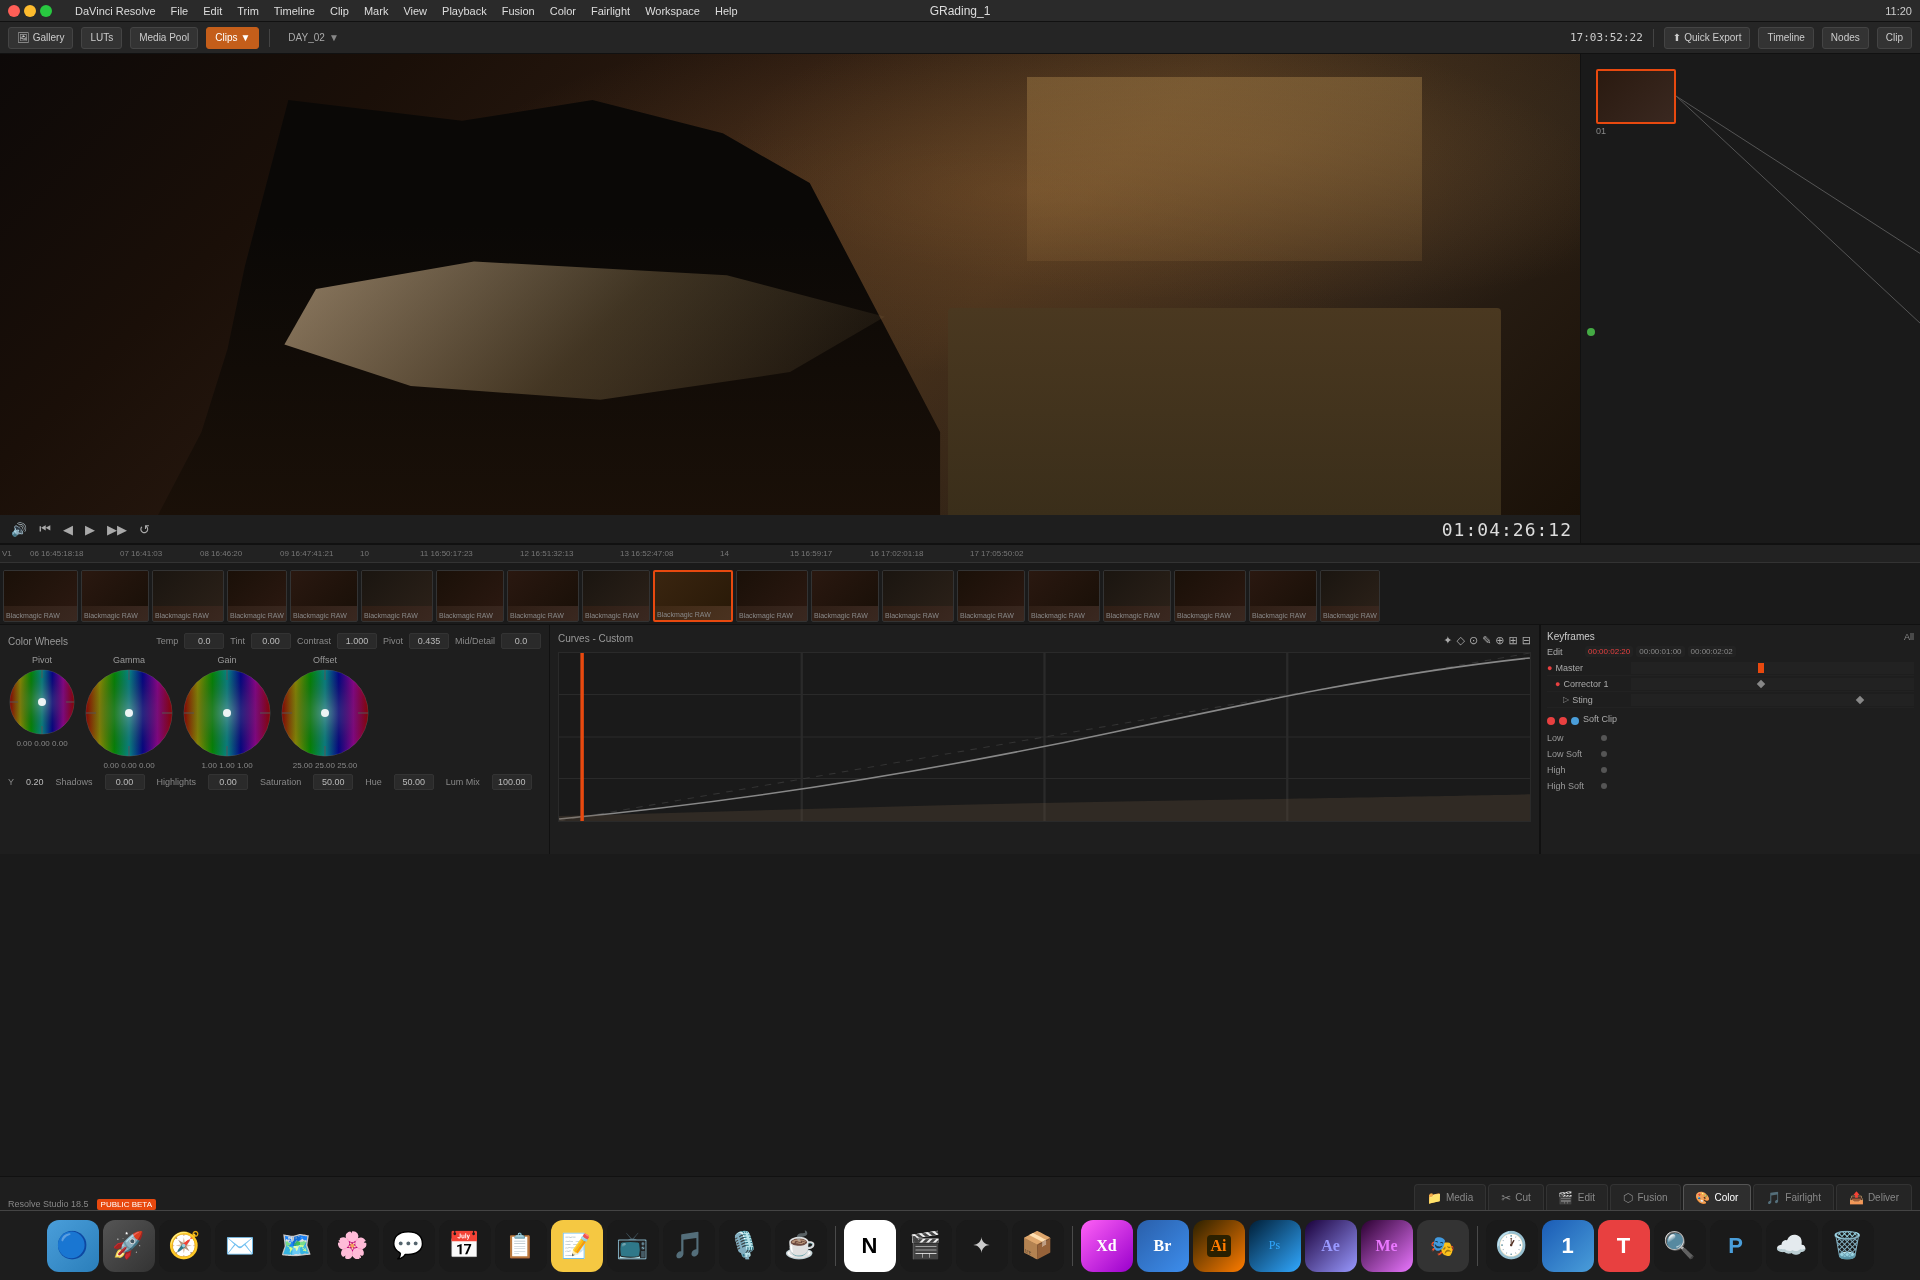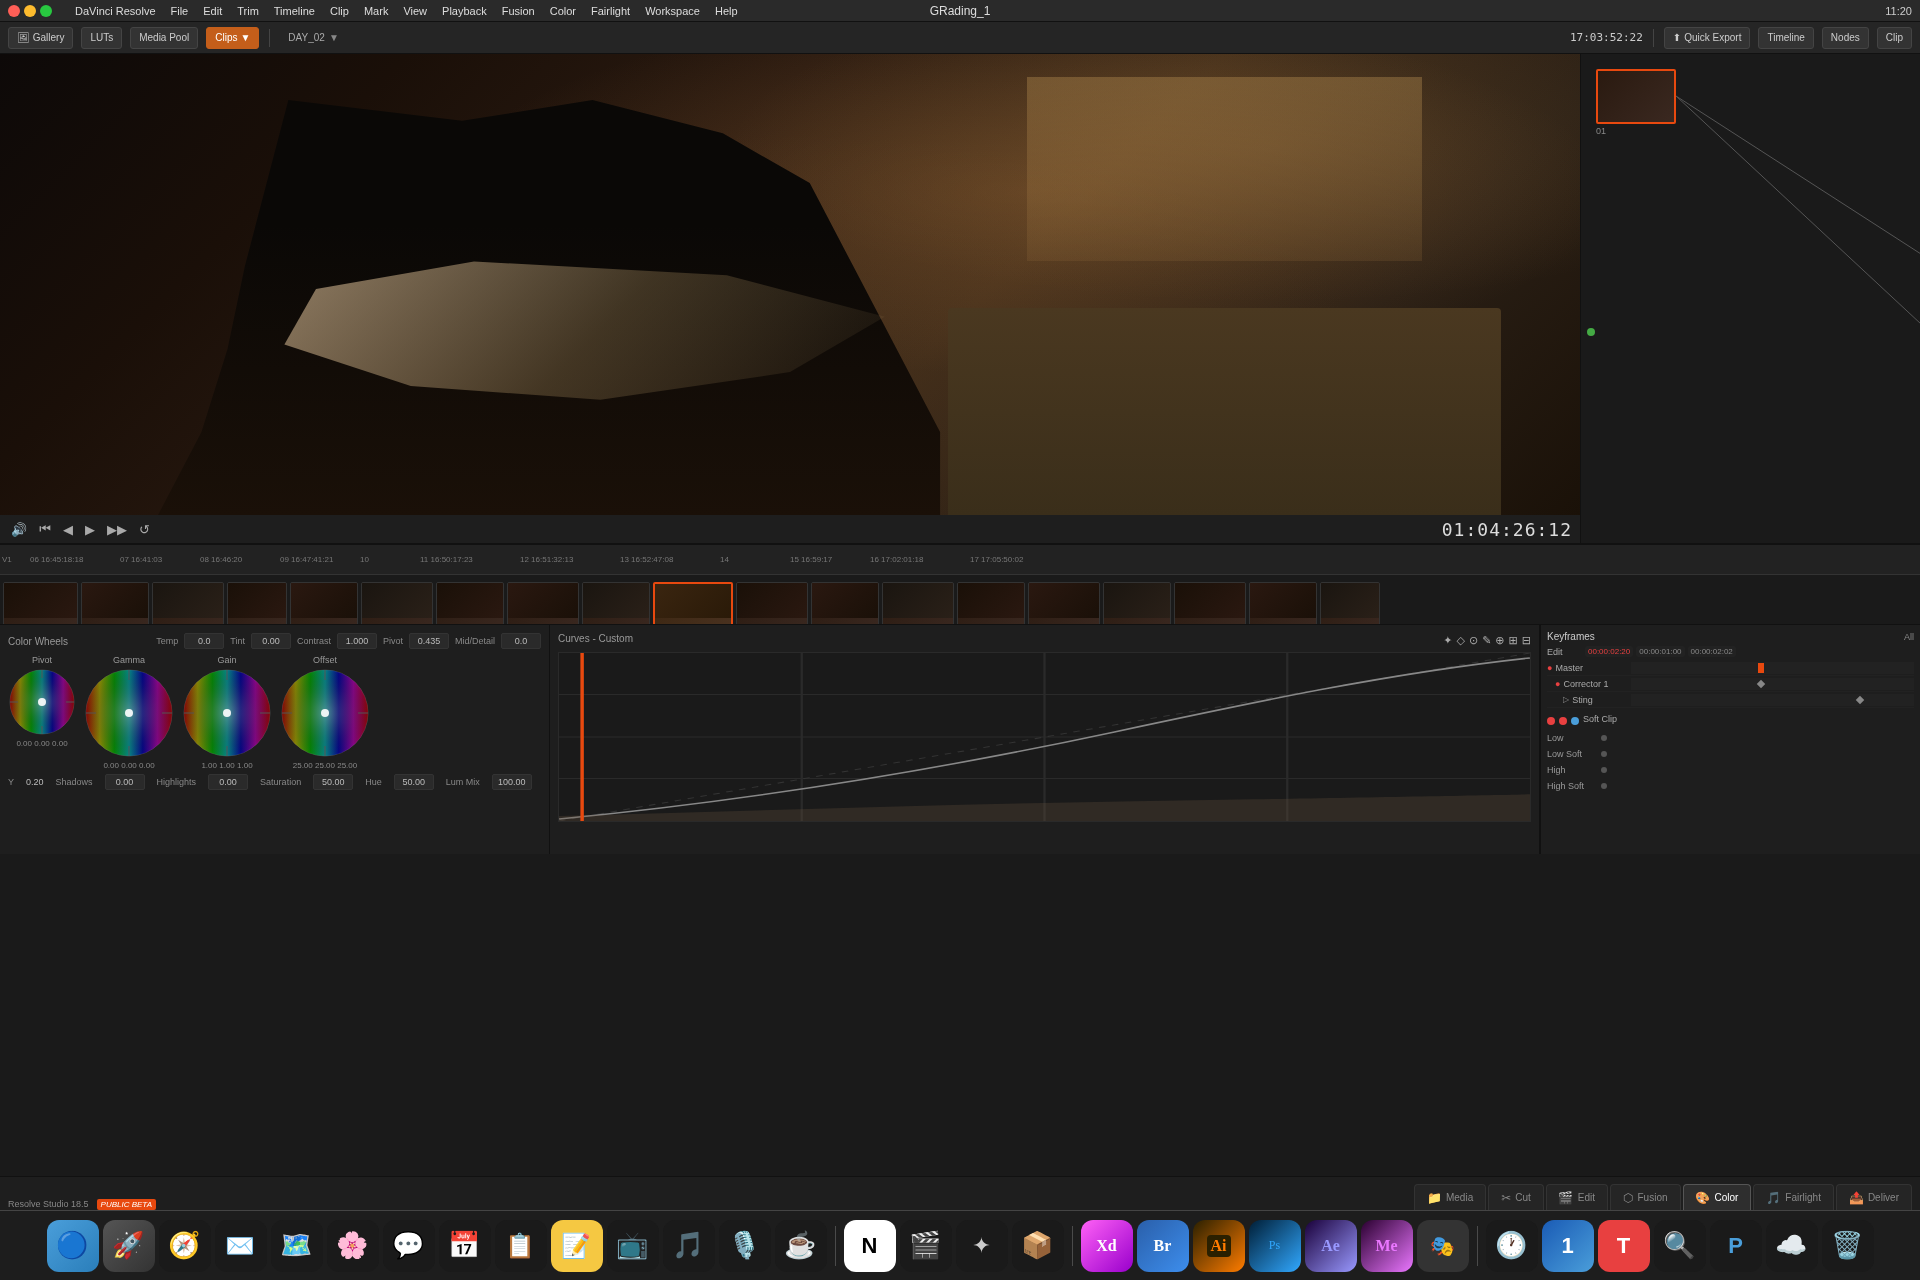--- a/index.html
+++ b/index.html
@@ -198,21 +198,21 @@
 
     
     #timeline-strip {
       height: 80px;
       background: #1a1a1a;
       border-top: 1px solid #111;
       position: relative;
       overflow: hidden;
     }
     .timeline-ruler {
-      height: 30px;
+      height: 18px;
       background: #222;
       border-bottom: 1px solid #333;
       display: flex;
       align-items: center;
       padding: 0 4px;
       font-size: 9px;
       color: #888;
       gap: 0;
       position: relative;
     }
@@ -496,21 +496,20 @@
       color: #fff;
       border-color: #555;
     }
     .ws-tab-icon { font-size: 12px; }
     .status-badge {
       background: #e8490f;
       color: #fff;
       font-size: 8px;
       padding: 1px 4px;
       border-radius: 2px;
-      font-style: italic;
     }
 
     
     svg { display: block; }
 
     
     .curves-svg {
       width: 100%;
       height: 100%;
     }

